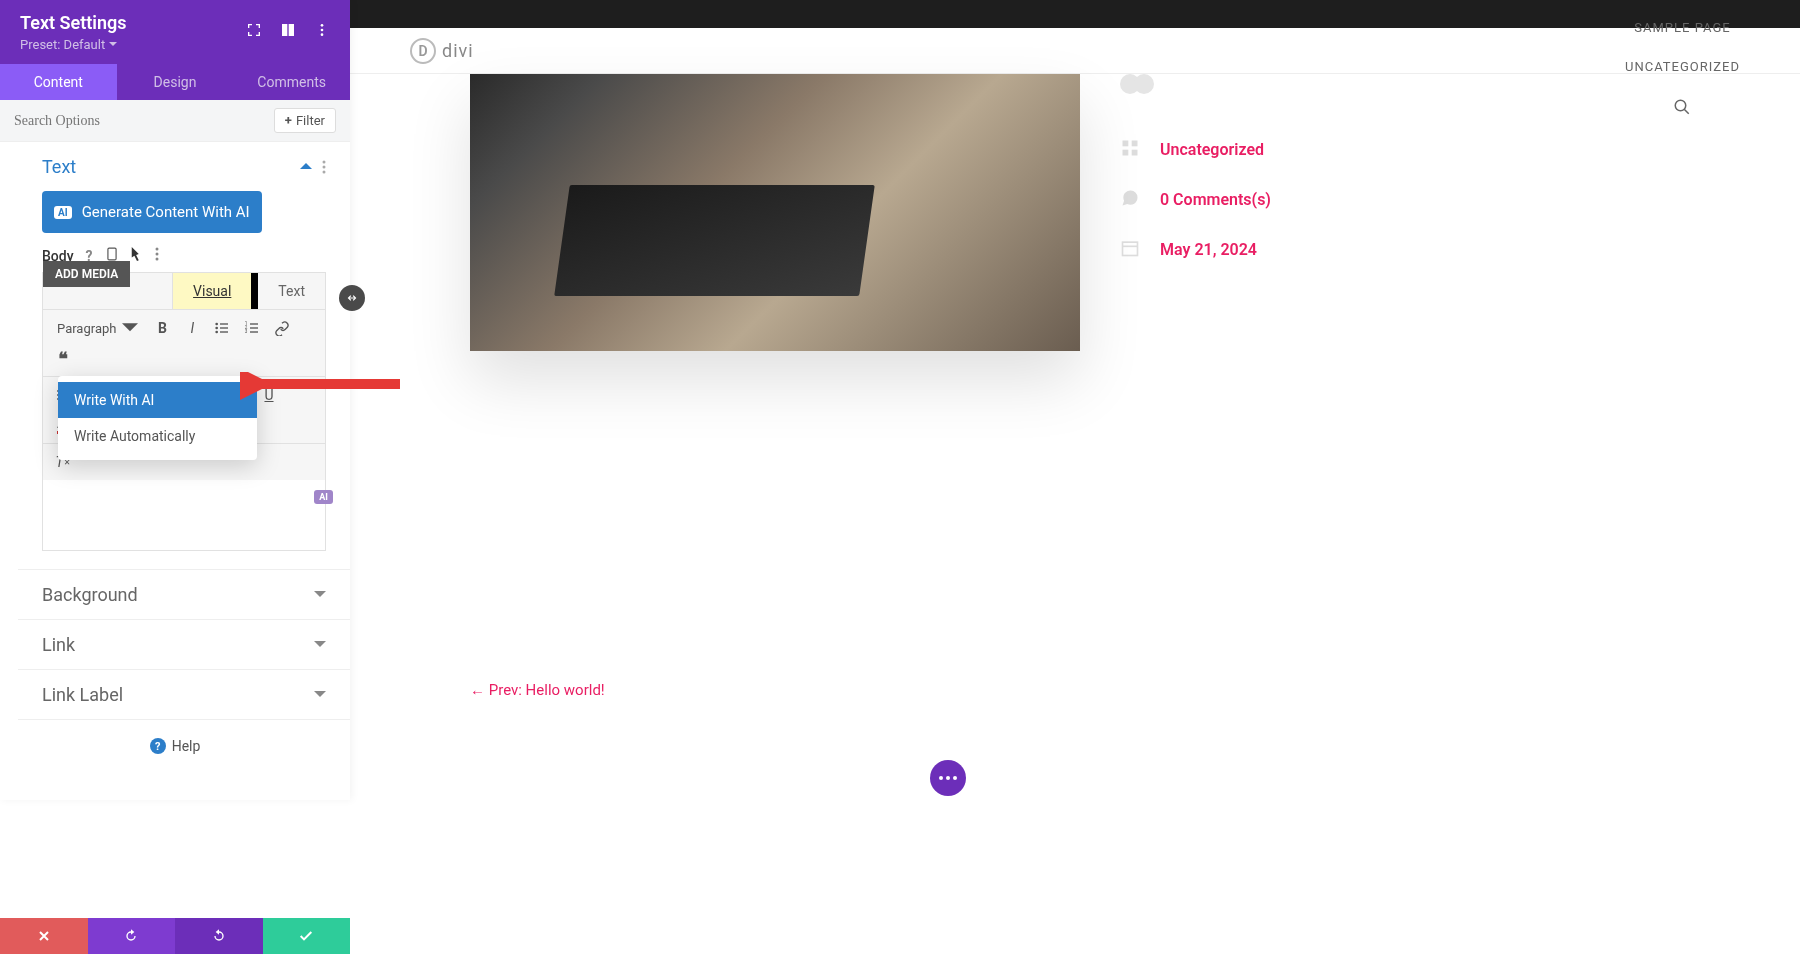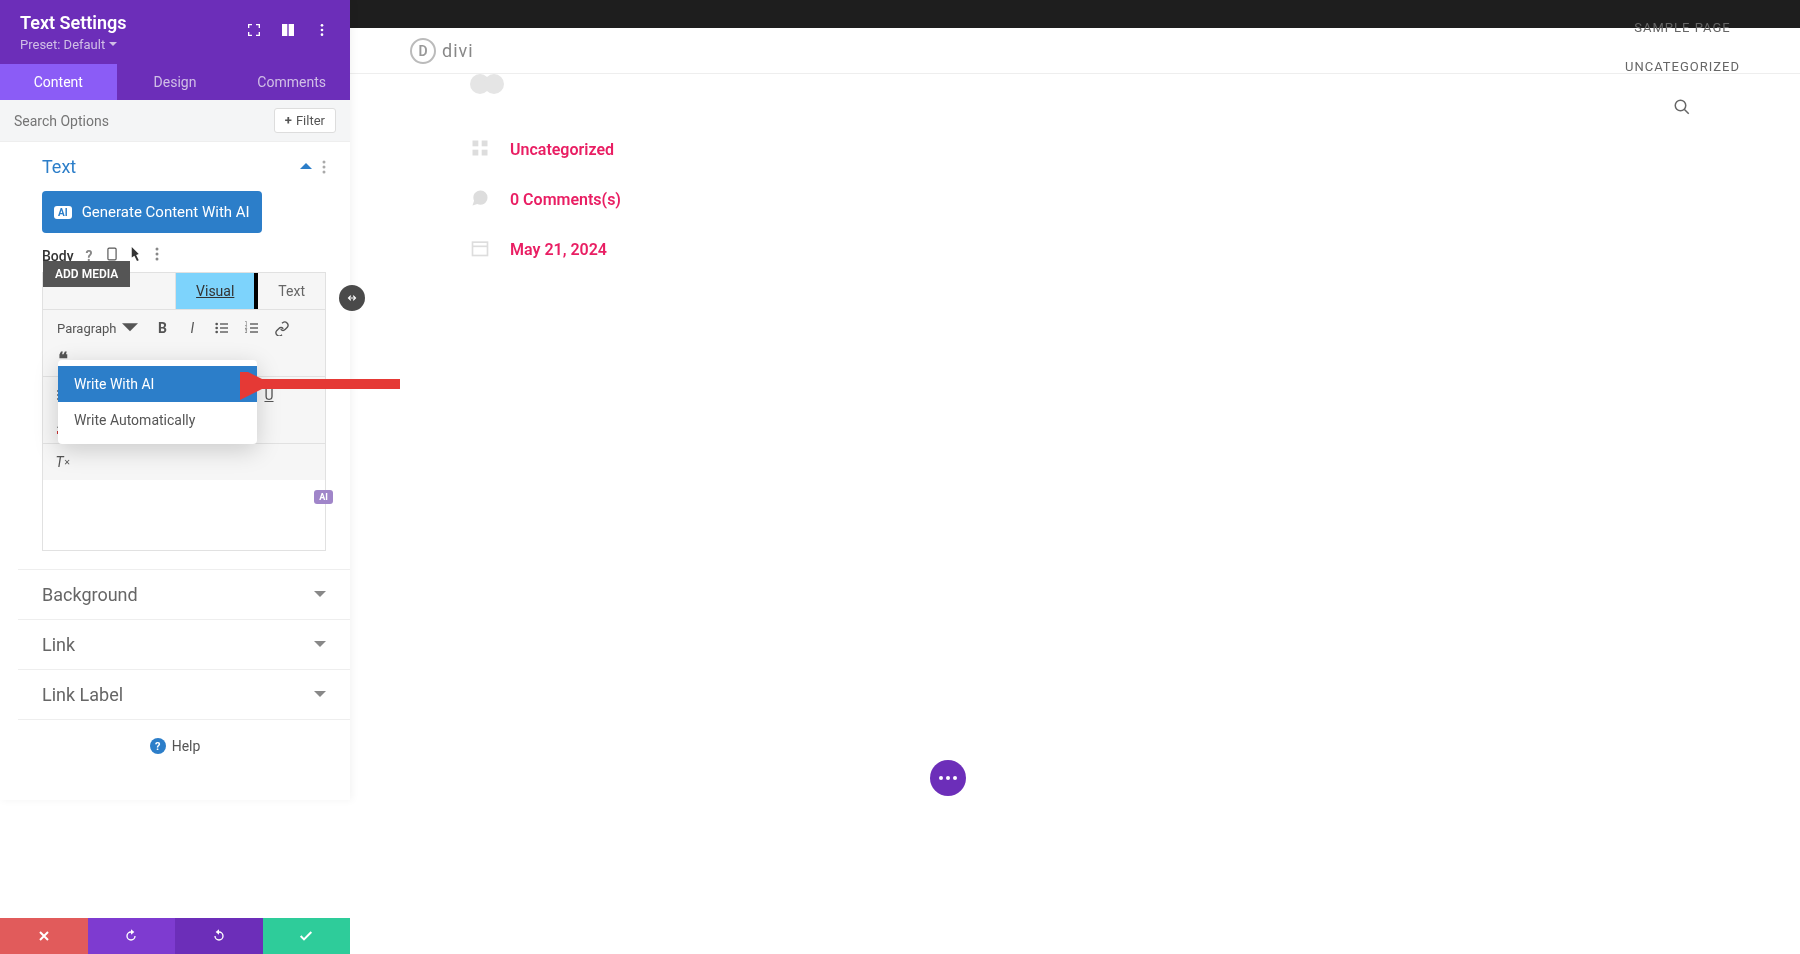--- a/index.html
+++ b/index.html
@@ -12,52 +12,52 @@
 .sidebar-title { font-size: 18px; font-weight: 600; }
 .sidebar-preset { font-size: 13px; color: #d0bfe6; margin-top: 4px; display: flex; align-items: center; gap: 4px;}
 .header-icons { display: flex; gap: 18px; align-items: center; }
 .header-icons svg { width: 16px; height: 16px; fill: #fff; }
 
 .tabs { display: flex; background: #6c2eb9; }
 .tab { flex: 1; text-align: center; padding: 10px 0; color: #d0bfe6; font-size: 14px; cursor: pointer; }
 .tab.active { background: #8b5cf6; color: #fff; }
 
 .search-row { display: flex; align-items: center; padding: 8px 14px; border-bottom: 1px solid #eee; background:#f4f5f6;}
-.search-input { flex: 1; border: none; background: transparent; font-size: 14px; color: #888; outline: none; }
+.search-input { flex: 1; border: none; background: transparent; font-size: 14px; color: #888; outline: none; font-family: Liberation Serif, serif; }
 .filter-btn { display: flex; align-items: center; gap: 4px; background: #fff; border: 1px solid #ddd; padding: 4px 10px; font-size: 13px; color: #555; cursor: pointer; border-radius: 3px;}
 
 .section { border-bottom: 1px solid #eee; margin-left: 18px; }
 .section-header { display: flex; align-items: center; justify-content: space-between; padding: 14px 24px; cursor: pointer; }
 .section-title { font-size: 18px; color: #666; }
 .section-title.active { color: #2c7ec9; }
 .section-header-icons { display:flex; gap:10px; align-items:center; color:#999;}
 
 .gen-ai-btn { margin: 0 24px 14px; background: #2c7ec9; color: #fff; border: none; border-radius: 4px; padding: 12px; font-size: 15px; cursor: pointer; display: flex; align-items: center; justify-content: center; gap: 10px;}
 .ai-badge { background:#fff; color:#2c7ec9; font-size:10px; font-weight:700; border-radius:3px; padding:1px 4px;}
 
 .body-row { display: flex; align-items: center; gap: 12px; padding: 0 24px 8px; font-size: 14px; color:#555;}
 .body-row .lbl { font-weight:500; color:#333;}
 
 .editor-wrap { margin: 0 24px 18px; border: 1px solid #e1e1e1; position:relative;}
 .add-media { position:absolute; top:-12px; left:0; background: #555; color: #fff; border: none; padding: 6px 12px; font-size: 12px; font-weight:600; cursor: pointer;}
 .editor-tabs { display: flex; justify-content: flex-end; background: #f6f6f6; border-bottom: 1px solid #e1e1e1;}
 .editor-tab { padding: 10px 20px; font-size: 14px; color: #666; cursor: pointer; }
-.editor-tab.active { background: #7dd3fc; color: #333; border-left:1px solid #e1e1e1; border-right:4px solid #000000;text-decoration:underline;}
+.editor-tab.active { background: #fef9c3; color: #333; border-left:1px solid #e1e1e1; border-right:7px solid #000000;text-decoration:underline;}
 
 .toolbar { background: #f6f6f6; padding: 4px 6px; display:flex; flex-wrap:wrap; gap:2px; border-bottom:1px solid #e1e1e1;}
 .tool { width: 28px; height: 28px; display: flex; align-items: center; justify-content: center; color: #555; cursor: pointer; font-size:14px;}
 .tool.para { width:auto; padding:0 8px; font-size:13px; gap:6px;}
 .tool svg { width:16px; height:16px; fill:#555;}
 
 .editor-body { min-height: 70px; background:#fff; position:relative;}
 .editor-body .ai-chip { position:absolute; right:-8px; top: 10px; background:#a085c9; color:#fff; font-size:9px; font-weight:700; padding:2px 5px; border-radius:3px;}
 .drag-handle { position:absolute; right:-40px; top: 12px; width:26px; height:26px; background:#4a4a4a; border-radius:50%; display:flex; align-items:center; justify-content:center;}
 .drag-handle svg{width:14px;height:14px;fill:#fff;}
 
-.dropdown { position:absolute; top: 360px; left: 58px; width: 199px; background:#fff; box-shadow:0 6px 24px rgba(0,0,0,0.18); border-radius:4px; padding:6px 0; z-index:50;}
+.dropdown { position:absolute; top: 376px; left: 58px; width: 199px; background:#fff; box-shadow:0 6px 24px rgba(0,0,0,0.18); border-radius:4px; padding:6px 0; z-index:50;}
 .dropdown-item { padding: 10px 16px; font-size: 14px; color:#555; cursor:pointer;}
 .dropdown-item.active { background:#2c7ec9; color:#fff;}
 
 .help-row { text-align:center; padding: 18px; color:#555; font-size:14px; display:flex; align-items:center; justify-content:center; gap:6px;}
 .help-icon { width:16px; height:16px; background:#2c7ec9; color:#fff; border-radius:50%; font-size:11px; display:flex; align-items:center; justify-content:center; font-weight:700;}
 
 .footer-btns { position:absolute; bottom:0; left:0; width:350px; display:flex; height:36px; z-index:20;}
 .footer-btn { flex:1; display:flex; align-items:center; justify-content:center; cursor:pointer;}
 .footer-btn svg{width:16px;height:16px;fill:#fff;}
 .fb-red{background:#e15b5b;} .fb-purple{background:#7e3bd0;} .fb-purple2{background:#6c2eb9;} .fb-green{background:#2ecc9a;}
@@ -369,20 +369,26 @@
       <span class="nav-item">SAMPLE PAGE</span>
       <span class="nav-item">UNCATEGORIZED</span>
       <span class="search-ico"><svg viewBox="0 0 24 24">
             <circle cx="10" cy="10" r="7"></circle>
             <line x1="15" y1="15" x2="21" y2="21"></line>
           </svg></span>
     </div>
   </div>
 
   <div class="content">
+    <div class="main-col">
+      <div class="hero-img"></div>
+      <div class="prev-link">
+        <span>← Prev: Hello world!</span>
+      </div>
+    </div>
     <div class="meta-col">
       <div class="avatar-placeholder">
           <span></span>
           <span style="margin-left:-6px;"></span>
         </div>
       <div class="meta-row">
         <span class="meta-icon"><svg viewBox="0 0 24 24">
               <rect x="3" y="3" width="7" height="7"></rect>
               <rect x="14" y="3" width="7" height="7"></rect>
               <rect x="3" y="14" width="7" height="7"></rect>

